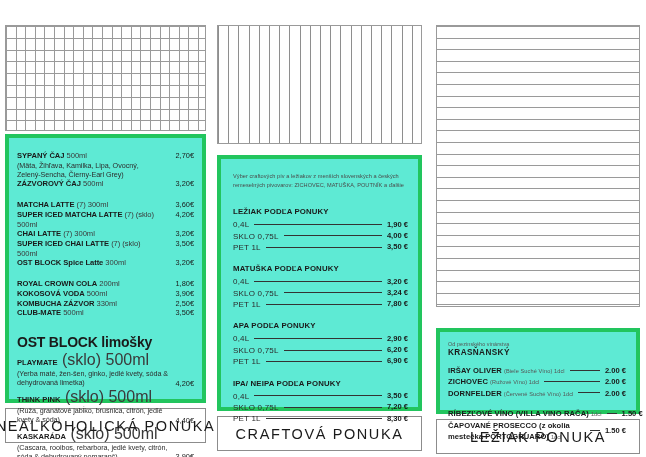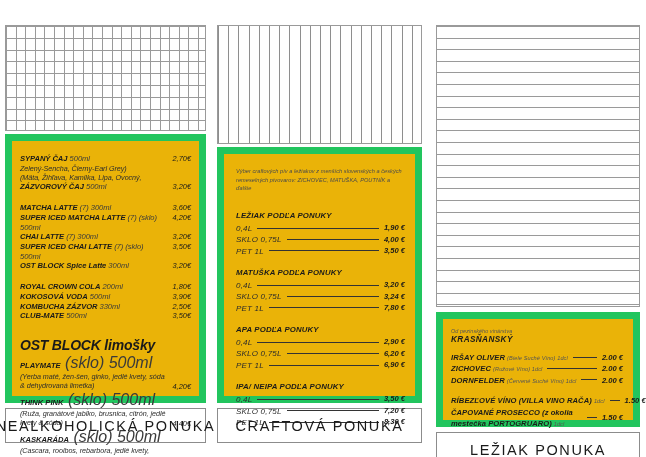--- a/index.html
+++ b/index.html
@@ -51,28 +51,27 @@
   }
   .pattern-horiz {
     height: 282px;
     background-image:
       repeating-linear-gradient(to bottom, #9a9a9a 0px, #9a9a9a 1px, transparent 1px, transparent 11.6px);
   }
 
   
   .box {
     box-sizing: border-box;
-    border: 7px solid #22c55e;
-    background: #eab308;
+    border: 4px solid #22c55e;
+    background: #5eead4;
     width: 100%;
-    font-style: italic;
   }
   .box-left  { margin-top: 3px; height: 269px; padding: 13px 8px 6px 8px; }
-  .box-mid   { margin-top: 3px; height: 256px; padding: 13px 10px 6px 12px; }
-  .box-right { margin-top: 5px; height: 115px;  padding: 9px 10px 6px 8px; }
+  .box-mid   { margin-top: 11px; height: 256px; padding: 13px 10px 6px 12px; }
+  .box-right { margin-top: 21px; height: 86px;  padding: 9px 10px 6px 8px; }
 
   
   .footer-box {
     box-sizing: border-box;
     border: 1px solid #8c8c8c;
     background: #ffffff;
     width: 100%;
     height: 35px;
     margin-top: 5px;
     display: flex;
@@ -225,22 +224,22 @@
   <div class="column col-left">
     <div class="pattern pattern-grid"></div>
 
     <div class="box box-left">
 
       <div>
         <div class="item-row">
           <div class="item-text"><span class="nm">SYPANÝ ČAJ</span> <span class="vol">500ml</span></div>
           <div class="price">2,70€</div>
         </div>
+        <div class="desc">(Mäta, Žihľava, Kamilka, Lipa, Ovocný,</div>
         <div class="desc">Zelený-Sencha, Čierny-Earl Grey)</div>
-        <div class="desc">(Mäta, Žihľava, Kamilka, Lipa, Ovocný,</div>
         <div class="item-row">
           <div class="item-text"><span class="nm">ZÁZVOROVÝ ČAJ</span> <span class="vol">500ml</span></div>
           <div class="price">3,20€</div>
         </div>
       </div>
 
       <div class="gap-md"></div>
 
       <div>
         <div class="item-row">

